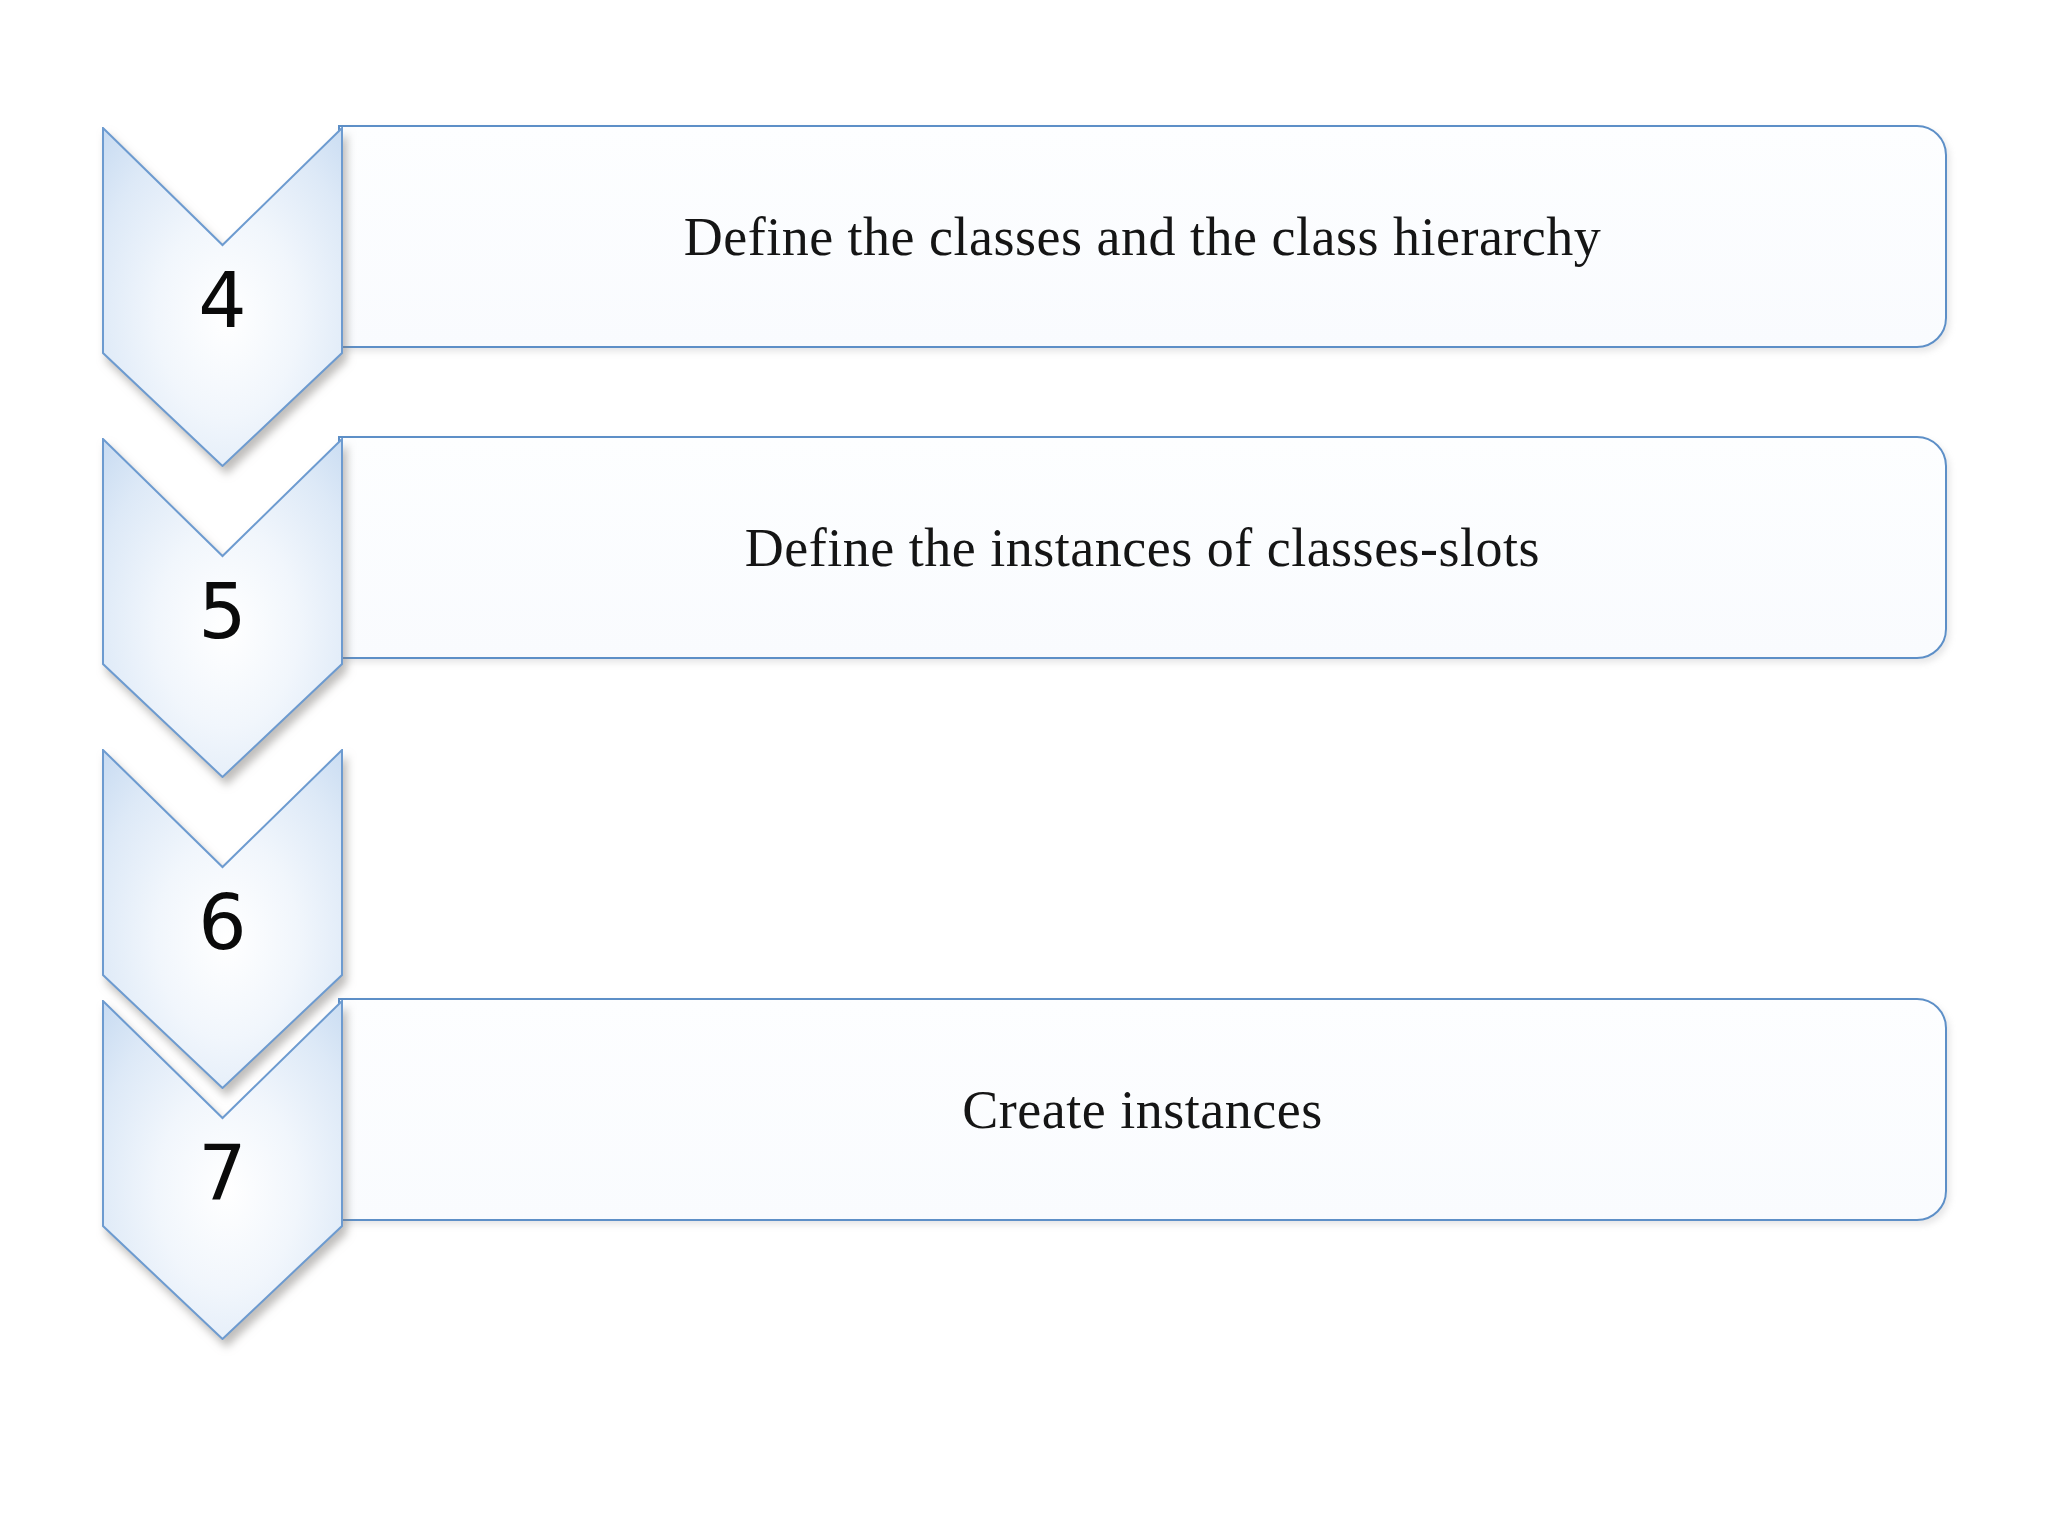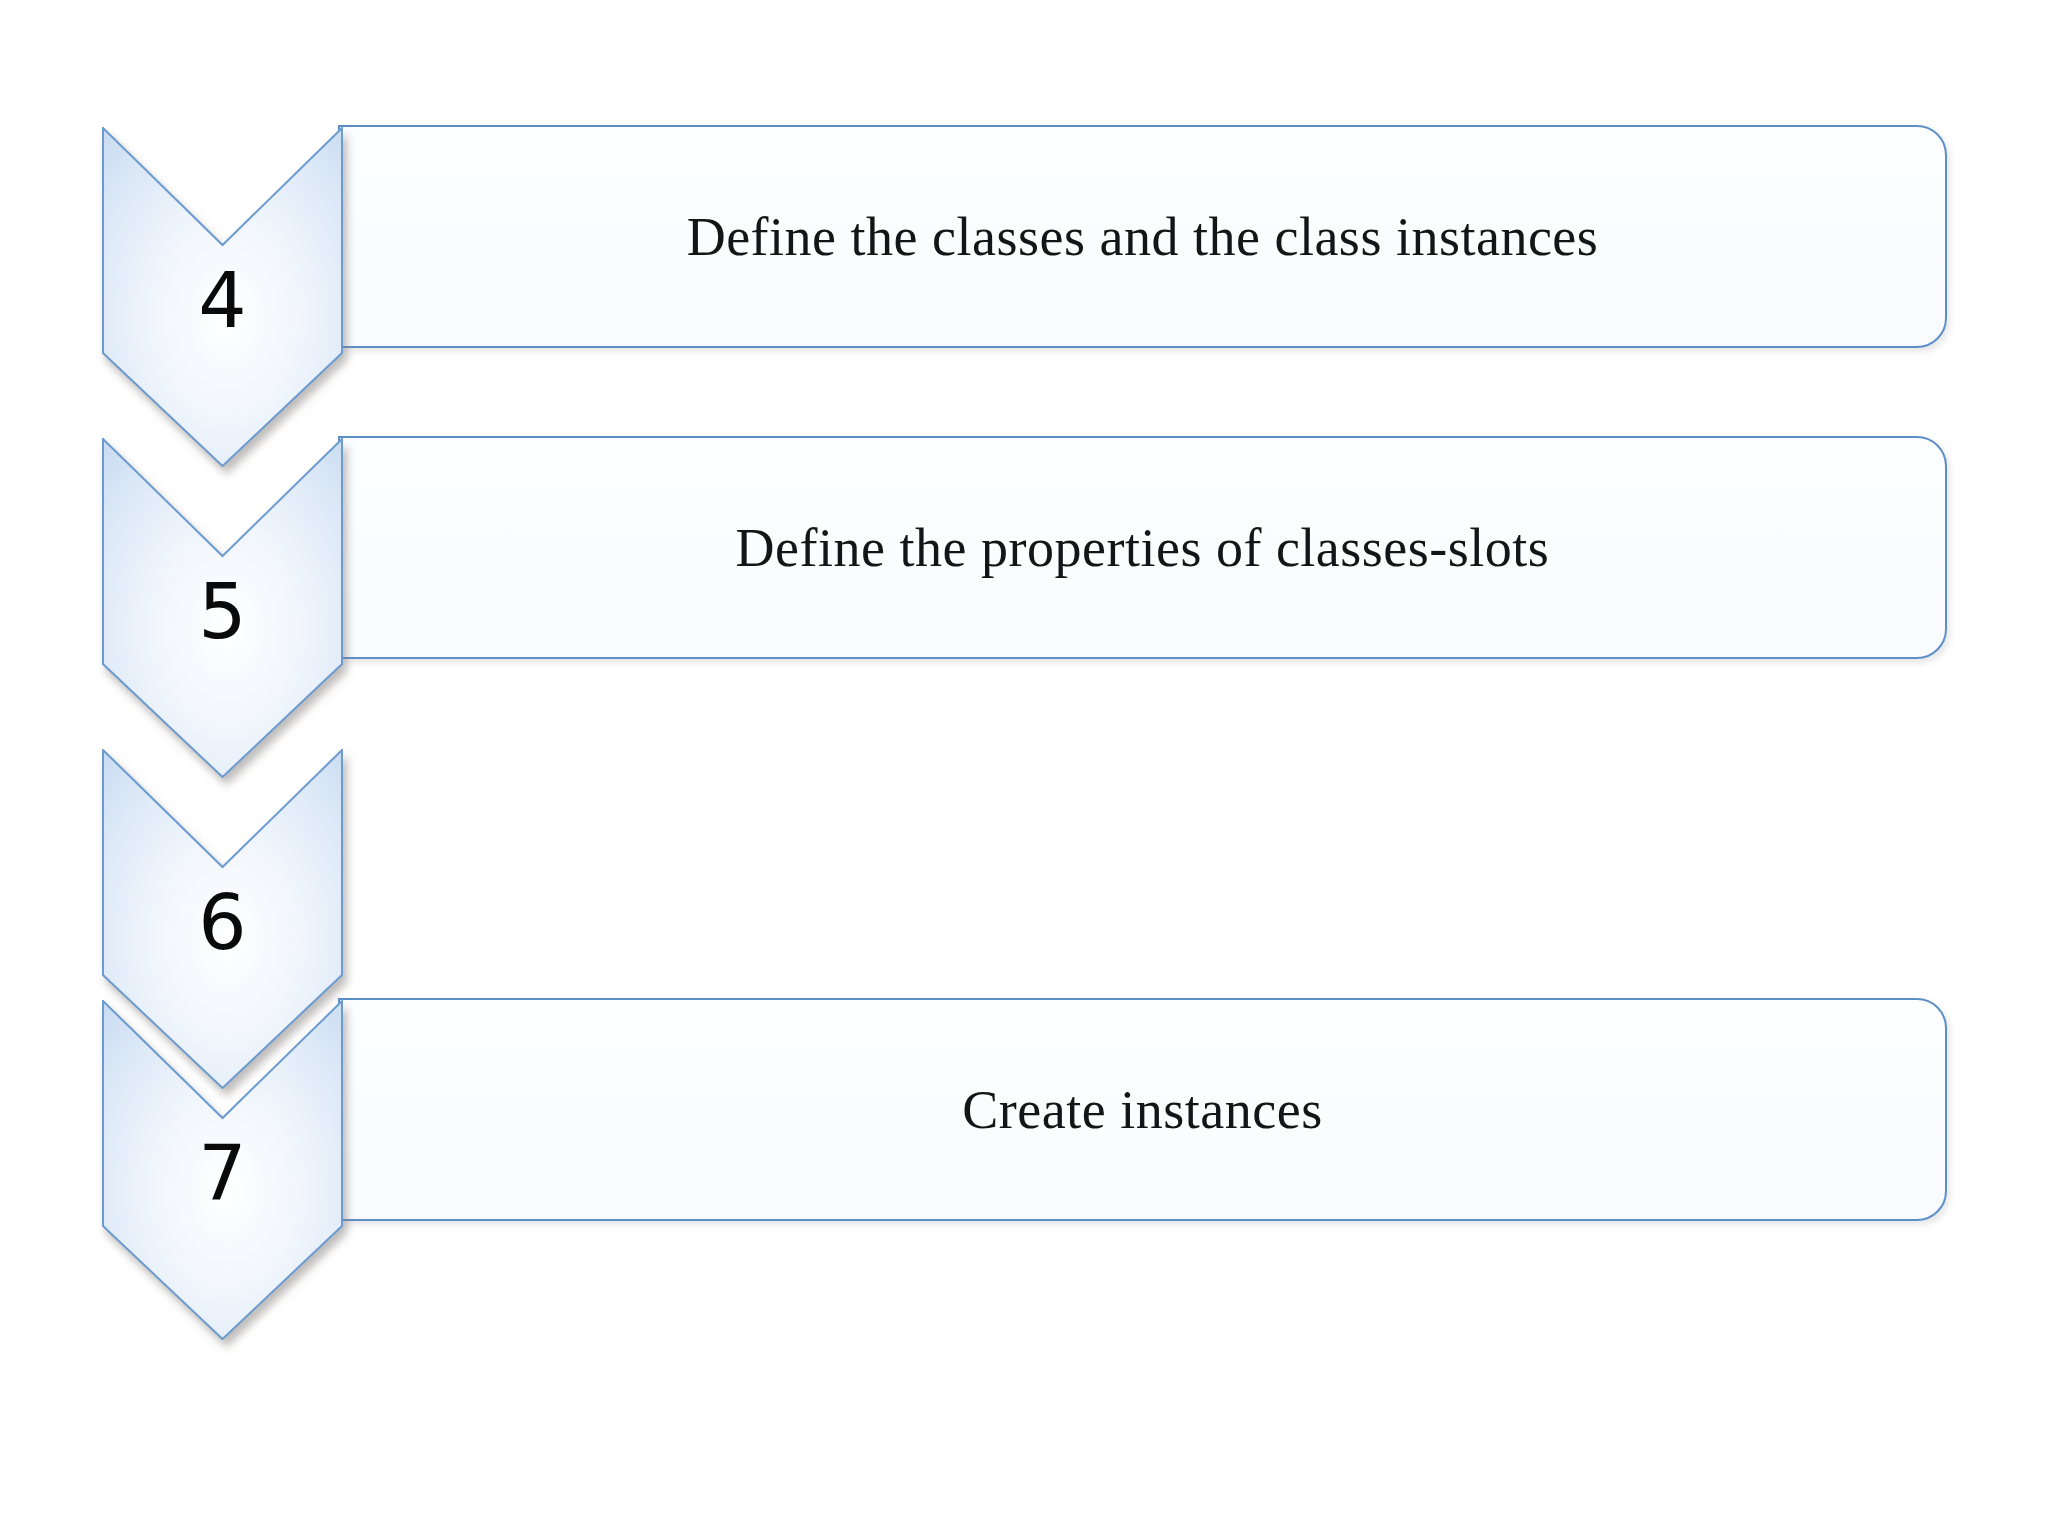--- a/index.html
+++ b/index.html
@@ -97,33 +97,33 @@
         <stop offset="0%" stop-color="#ffffff"></stop>
         <stop offset="38%" stop-color="#f1f6fc"></stop>
         <stop offset="72%" stop-color="#dde9f7"></stop>
         <stop offset="100%" stop-color="#c6daf1"></stop>
       </radialGradient>
     </defs>
   </svg>
 
   <div class="row row1">
     <div class="textbox">
-      <div class="step-label">Define the classes and the class instances</div>
+      <div class="step-label">Define the classes and the class hierarchy</div>
     </div>
     <div class="chev-wrap">
       <svg width="241" height="340" viewBox="0 0 241 340">
         <polygon points="1,1 120.5,118 240,1 240,226 120.5,339 1,226" fill="url(#chevGrad)" stroke="#6d9bd0" stroke-width="2"></polygon>
       </svg>
       <div class="step-number">4</div>
     </div>
   </div>
 
   <div class="row row2">
     <div class="textbox">
-      <div class="step-label">Define the properties of classes-slots</div>
+      <div class="step-label">Define the instances of classes-slots</div>
     </div>
     <div class="chev-wrap">
       <svg width="241" height="340" viewBox="0 0 241 340">
         <polygon points="1,1 120.5,118 240,1 240,226 120.5,339 1,226" fill="url(#chevGrad)" stroke="#6d9bd0" stroke-width="2"></polygon>
       </svg>
       <div class="step-number">5</div>
     </div>
   </div>
 
   <div class="row row3">

